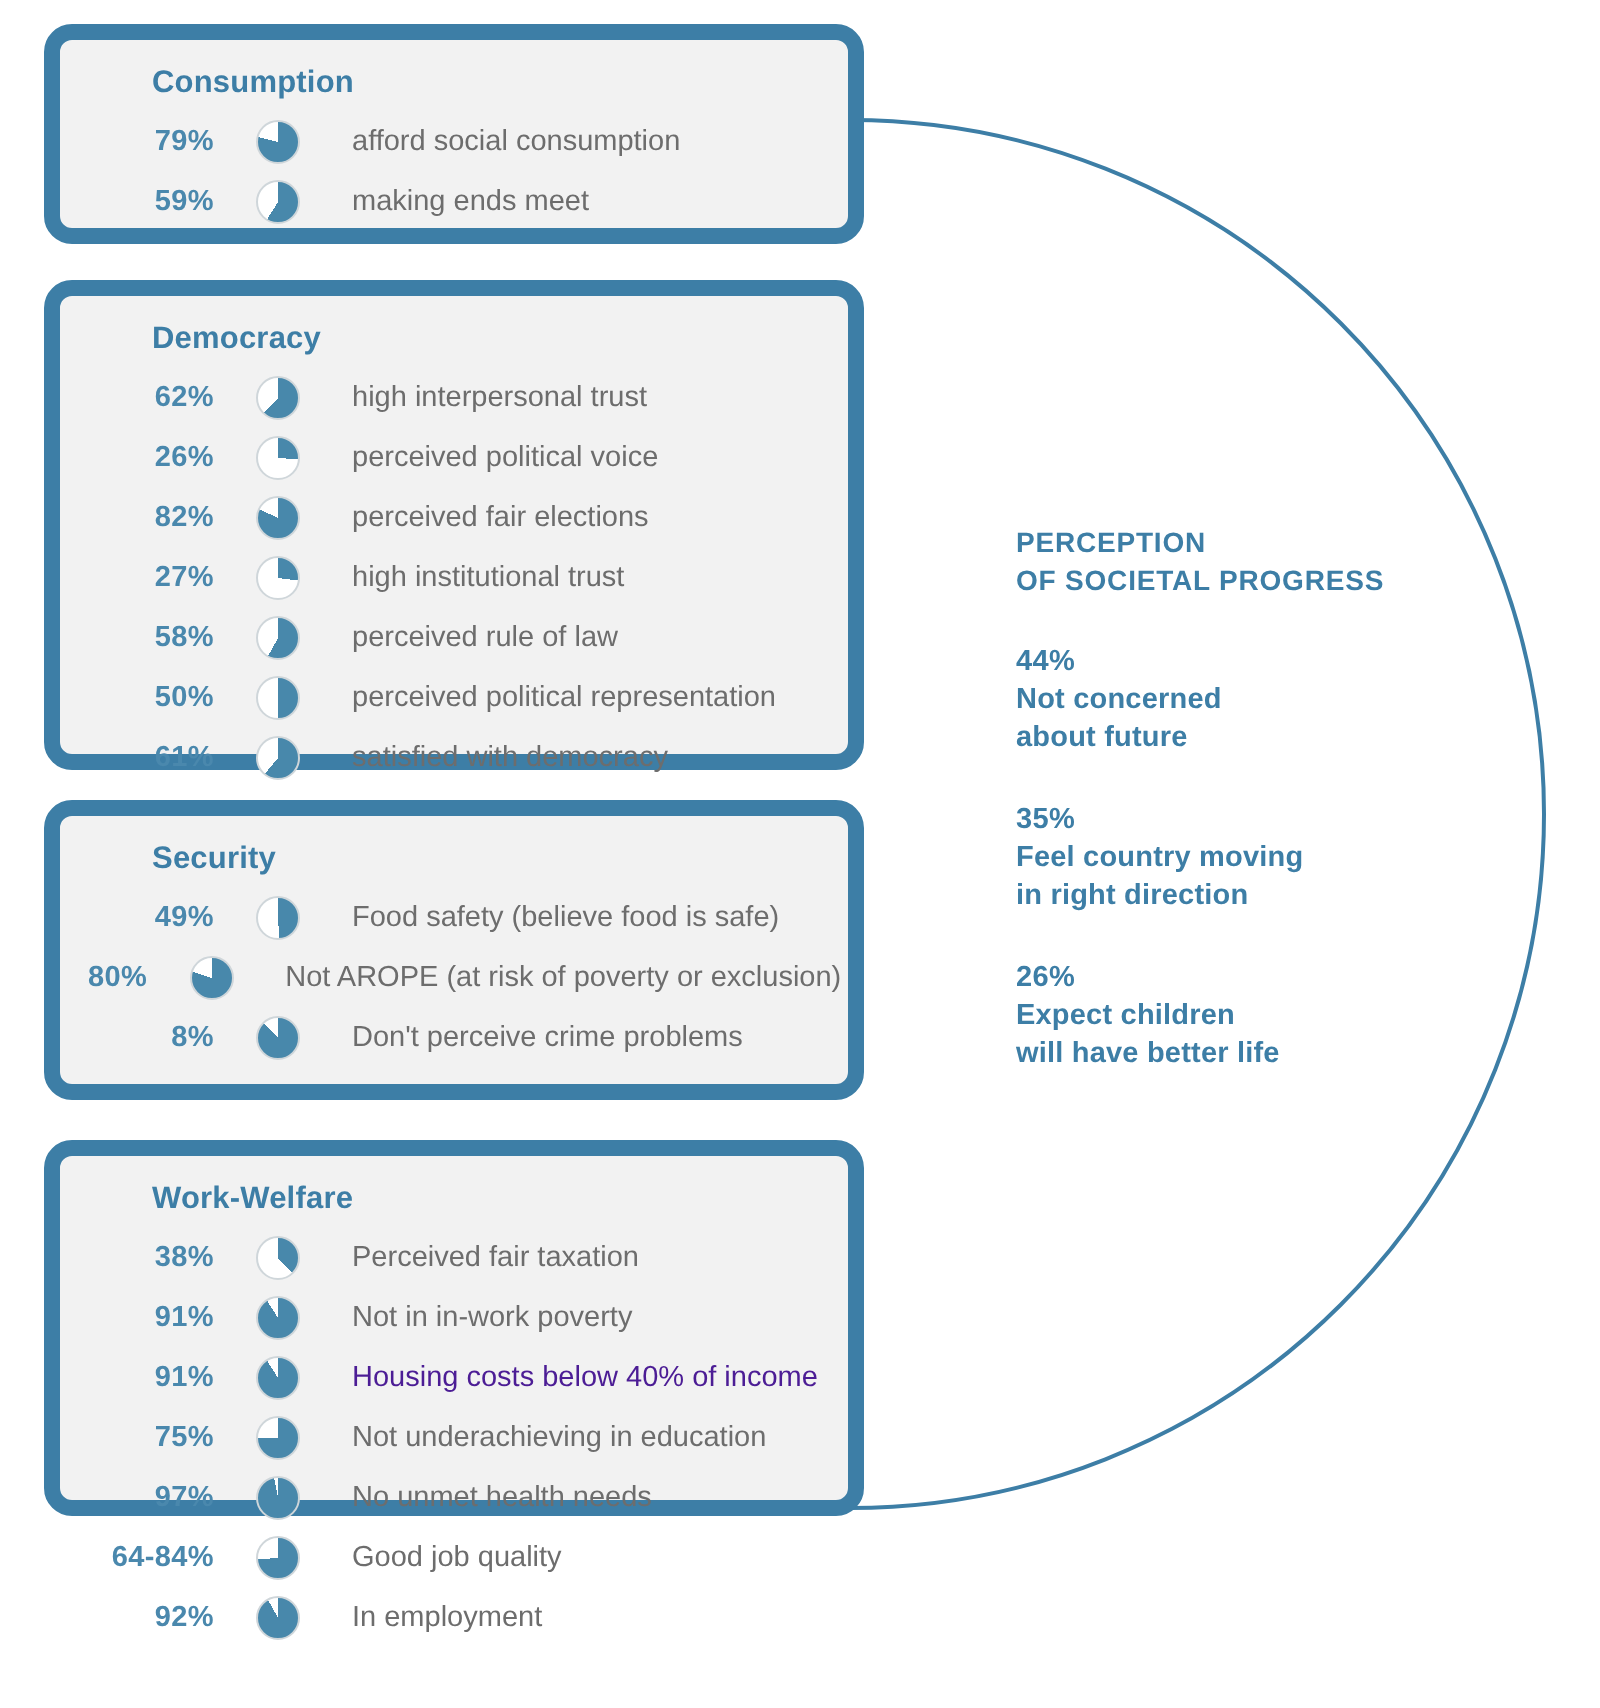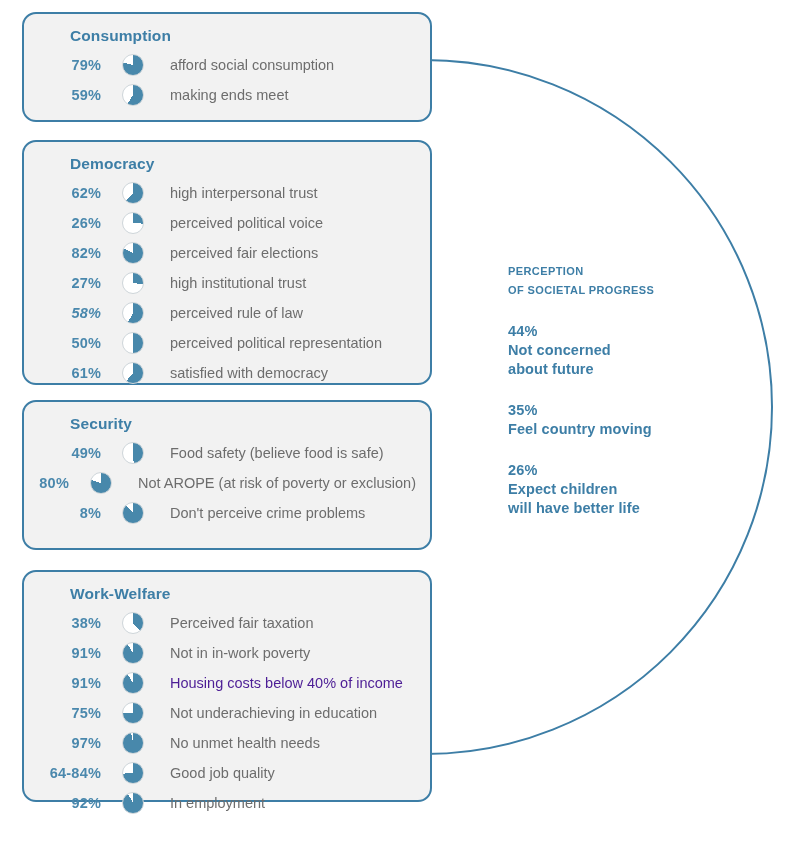--- a/index.html
+++ b/index.html
@@ -22,21 +22,21 @@
     left: 0; top: 0;
     width: 800px; height: 854px;
     pointer-events: none;
   }
 
   
   .card {
     position: absolute;
     box-sizing: border-box;
     background: #f2f2f2;
-    border: 2px solid #8b5cf6;
+    border: 8px solid #8b5cf6;
     border-radius: 14px;
     padding: 10px 14px 12px 14px;
   }
   .card-title {
     color: #3d7ea6;
     font-size: 15.5px;
     font-weight: bold;
     letter-spacing: .1px;
     margin: 3px 0 5px 32px;
   }
@@ -74,21 +74,21 @@
 
   
   .perception {
     position: absolute;
     left: 508px;
     top: 262px;
     width: 230px;
     color: #3d7ea6;
   }
   .perception-title {
-    font-size: 11px;
+    font-size: 14px;
     font-weight: bold;
     line-height: 19px;
     letter-spacing: .4px;
     margin-bottom: 22px;
   }
   .p-item { margin-bottom: 22px; }
   .p-value {
     font-size: 14.5px;
     font-weight: bold;
     line-height: 19px;
@@ -143,21 +143,21 @@
             <div class="pct" style="color: rgb(74, 136, 173);">82%</div>
             <div class="pie" style="background: conic-gradient(rgb(72, 136, 171) 0deg, rgb(72, 136, 171) 295.2deg, rgb(255, 255, 255) 295.2deg, rgb(255, 255, 255) 360deg);"></div>
             <div class="label" style="color: rgb(109, 109, 109);">perceived fair elections</div>
           </div>
           <div class="row">
             <div class="pct" style="color: rgb(74, 136, 173);">27%</div>
             <div class="pie" style="background: conic-gradient(rgb(72, 136, 171) 0deg, rgb(72, 136, 171) 97.2deg, rgb(255, 255, 255) 97.2deg, rgb(255, 255, 255) 360deg);"></div>
             <div class="label" style="color: rgb(109, 109, 109);">high institutional trust</div>
           </div>
           <div class="row">
-            <div class="pct" style="color: rgb(74, 136, 173); font-style: italic;">58%</div>
+            <div class="pct" style="color: rgb(74, 136, 173);">58%</div>
             <div class="pie" style="background: conic-gradient(rgb(72, 136, 171) 0deg, rgb(72, 136, 171) 208.8deg, rgb(255, 255, 255) 208.8deg, rgb(255, 255, 255) 360deg);"></div>
             <div class="label" style="color: rgb(109, 109, 109);">perceived rule of law</div>
           </div>
           <div class="row">
             <div class="pct" style="color: rgb(74, 136, 173);">50%</div>
             <div class="pie" style="background: conic-gradient(rgb(72, 136, 171) 0deg, rgb(72, 136, 171) 180deg, rgb(255, 255, 255) 180deg, rgb(255, 255, 255) 360deg);"></div>
             <div class="label" style="color: rgb(109, 109, 109);">perceived political representation</div>
           </div>
           <div class="row">
             <div class="pct" style="color: rgb(74, 136, 173);">61%</div>
@@ -179,21 +179,21 @@
             <div class="pie" style="background: conic-gradient(rgb(72, 136, 171) 0deg, rgb(72, 136, 171) 288deg, rgb(255, 255, 255) 288deg, rgb(255, 255, 255) 360deg);"></div>
             <div class="label" style="color: rgb(109, 109, 109);">Not AROPE (at risk of poverty or exclusion)</div>
           </div>
           <div class="row">
             <div class="pct" style="color: rgb(74, 136, 173);">8%</div>
             <div class="pie" style="background: conic-gradient(rgb(72, 136, 171) 0deg, rgb(72, 136, 171) 316.8deg, rgb(255, 255, 255) 316.8deg, rgb(255, 255, 255) 360deg);"></div>
             <div class="label" style="color: rgb(109, 109, 109);">Don't perceive crime problems</div>
           </div>
         </div>
       </div>
-      <div class="card" style="left: 22px; top: 570px; width: 410px; height: 232px; background: rgb(242, 242, 242); border-color: rgb(61, 126, 166);">
+      <div class="card" style="left: 22px; top: 570px; width: 410px; height: 188px; background: rgb(242, 242, 242); border-color: rgb(61, 126, 166);">
         <div class="card-title" style="color: rgb(61, 126, 166);">Work-Welfare</div>
         <div class="rows">
           <div class="row">
             <div class="pct" style="color: rgb(74, 136, 173);">38%</div>
             <div class="pie" style="background: conic-gradient(rgb(72, 136, 171) 0deg, rgb(72, 136, 171) 136.8deg, rgb(255, 255, 255) 136.8deg, rgb(255, 255, 255) 360deg);"></div>
             <div class="label" style="color: rgb(109, 109, 109);">Perceived fair taxation</div>
           </div>
           <div class="row">
             <div class="pct" style="color: rgb(74, 136, 173);">91%</div>
             <div class="pie" style="background: conic-gradient(rgb(72, 136, 171) 0deg, rgb(72, 136, 171) 327.6deg, rgb(255, 255, 255) 327.6deg, rgb(255, 255, 255) 360deg);"></div>
@@ -235,20 +235,21 @@
     </div>
     <div id="perception-items">
         <div class="p-item">
           <div class="p-value">44%</div>
           <div class="p-text">Not concerned</div>
           <div class="p-text">about future</div>
         </div>
         <div class="p-item">
           <div class="p-value">35%</div>
           <div class="p-text">Feel country moving</div>
+          <div class="p-text">in right direction</div>
         </div>
         <div class="p-item">
           <div class="p-value">26%</div>
           <div class="p-text">Expect children</div>
           <div class="p-text">will have better life</div>
         </div>
       </div>
   </div>
 
 </div>

